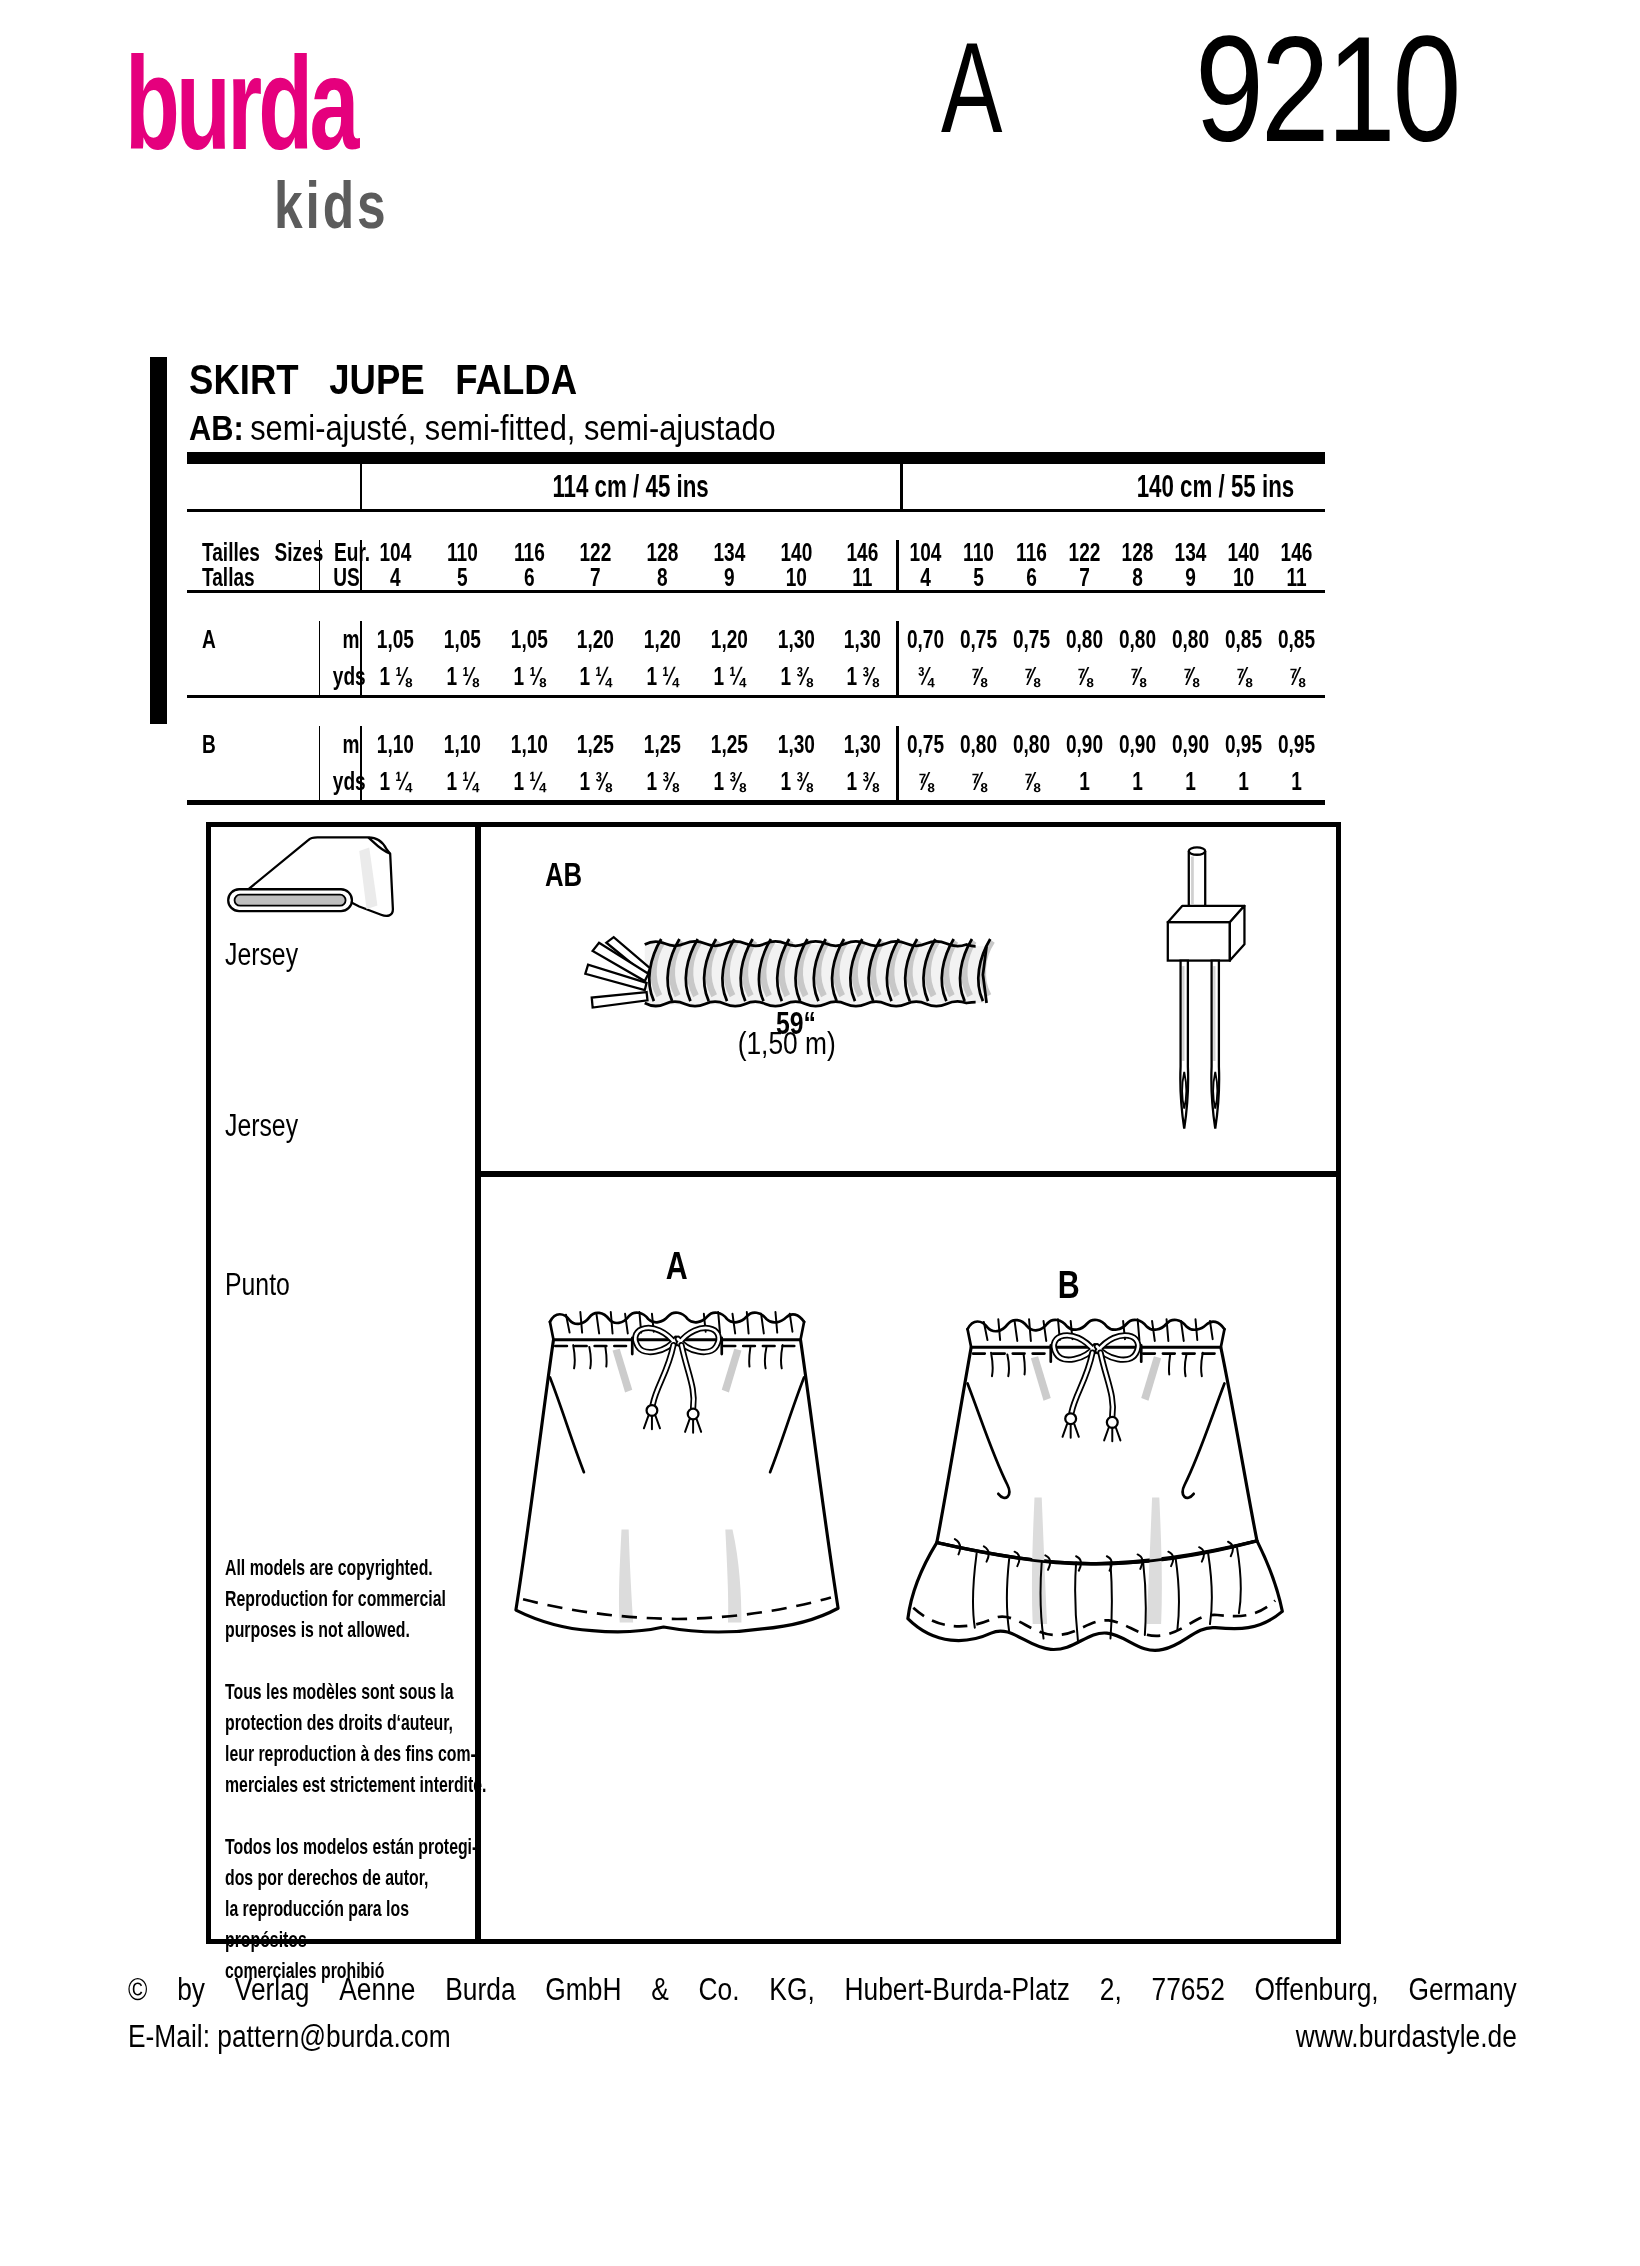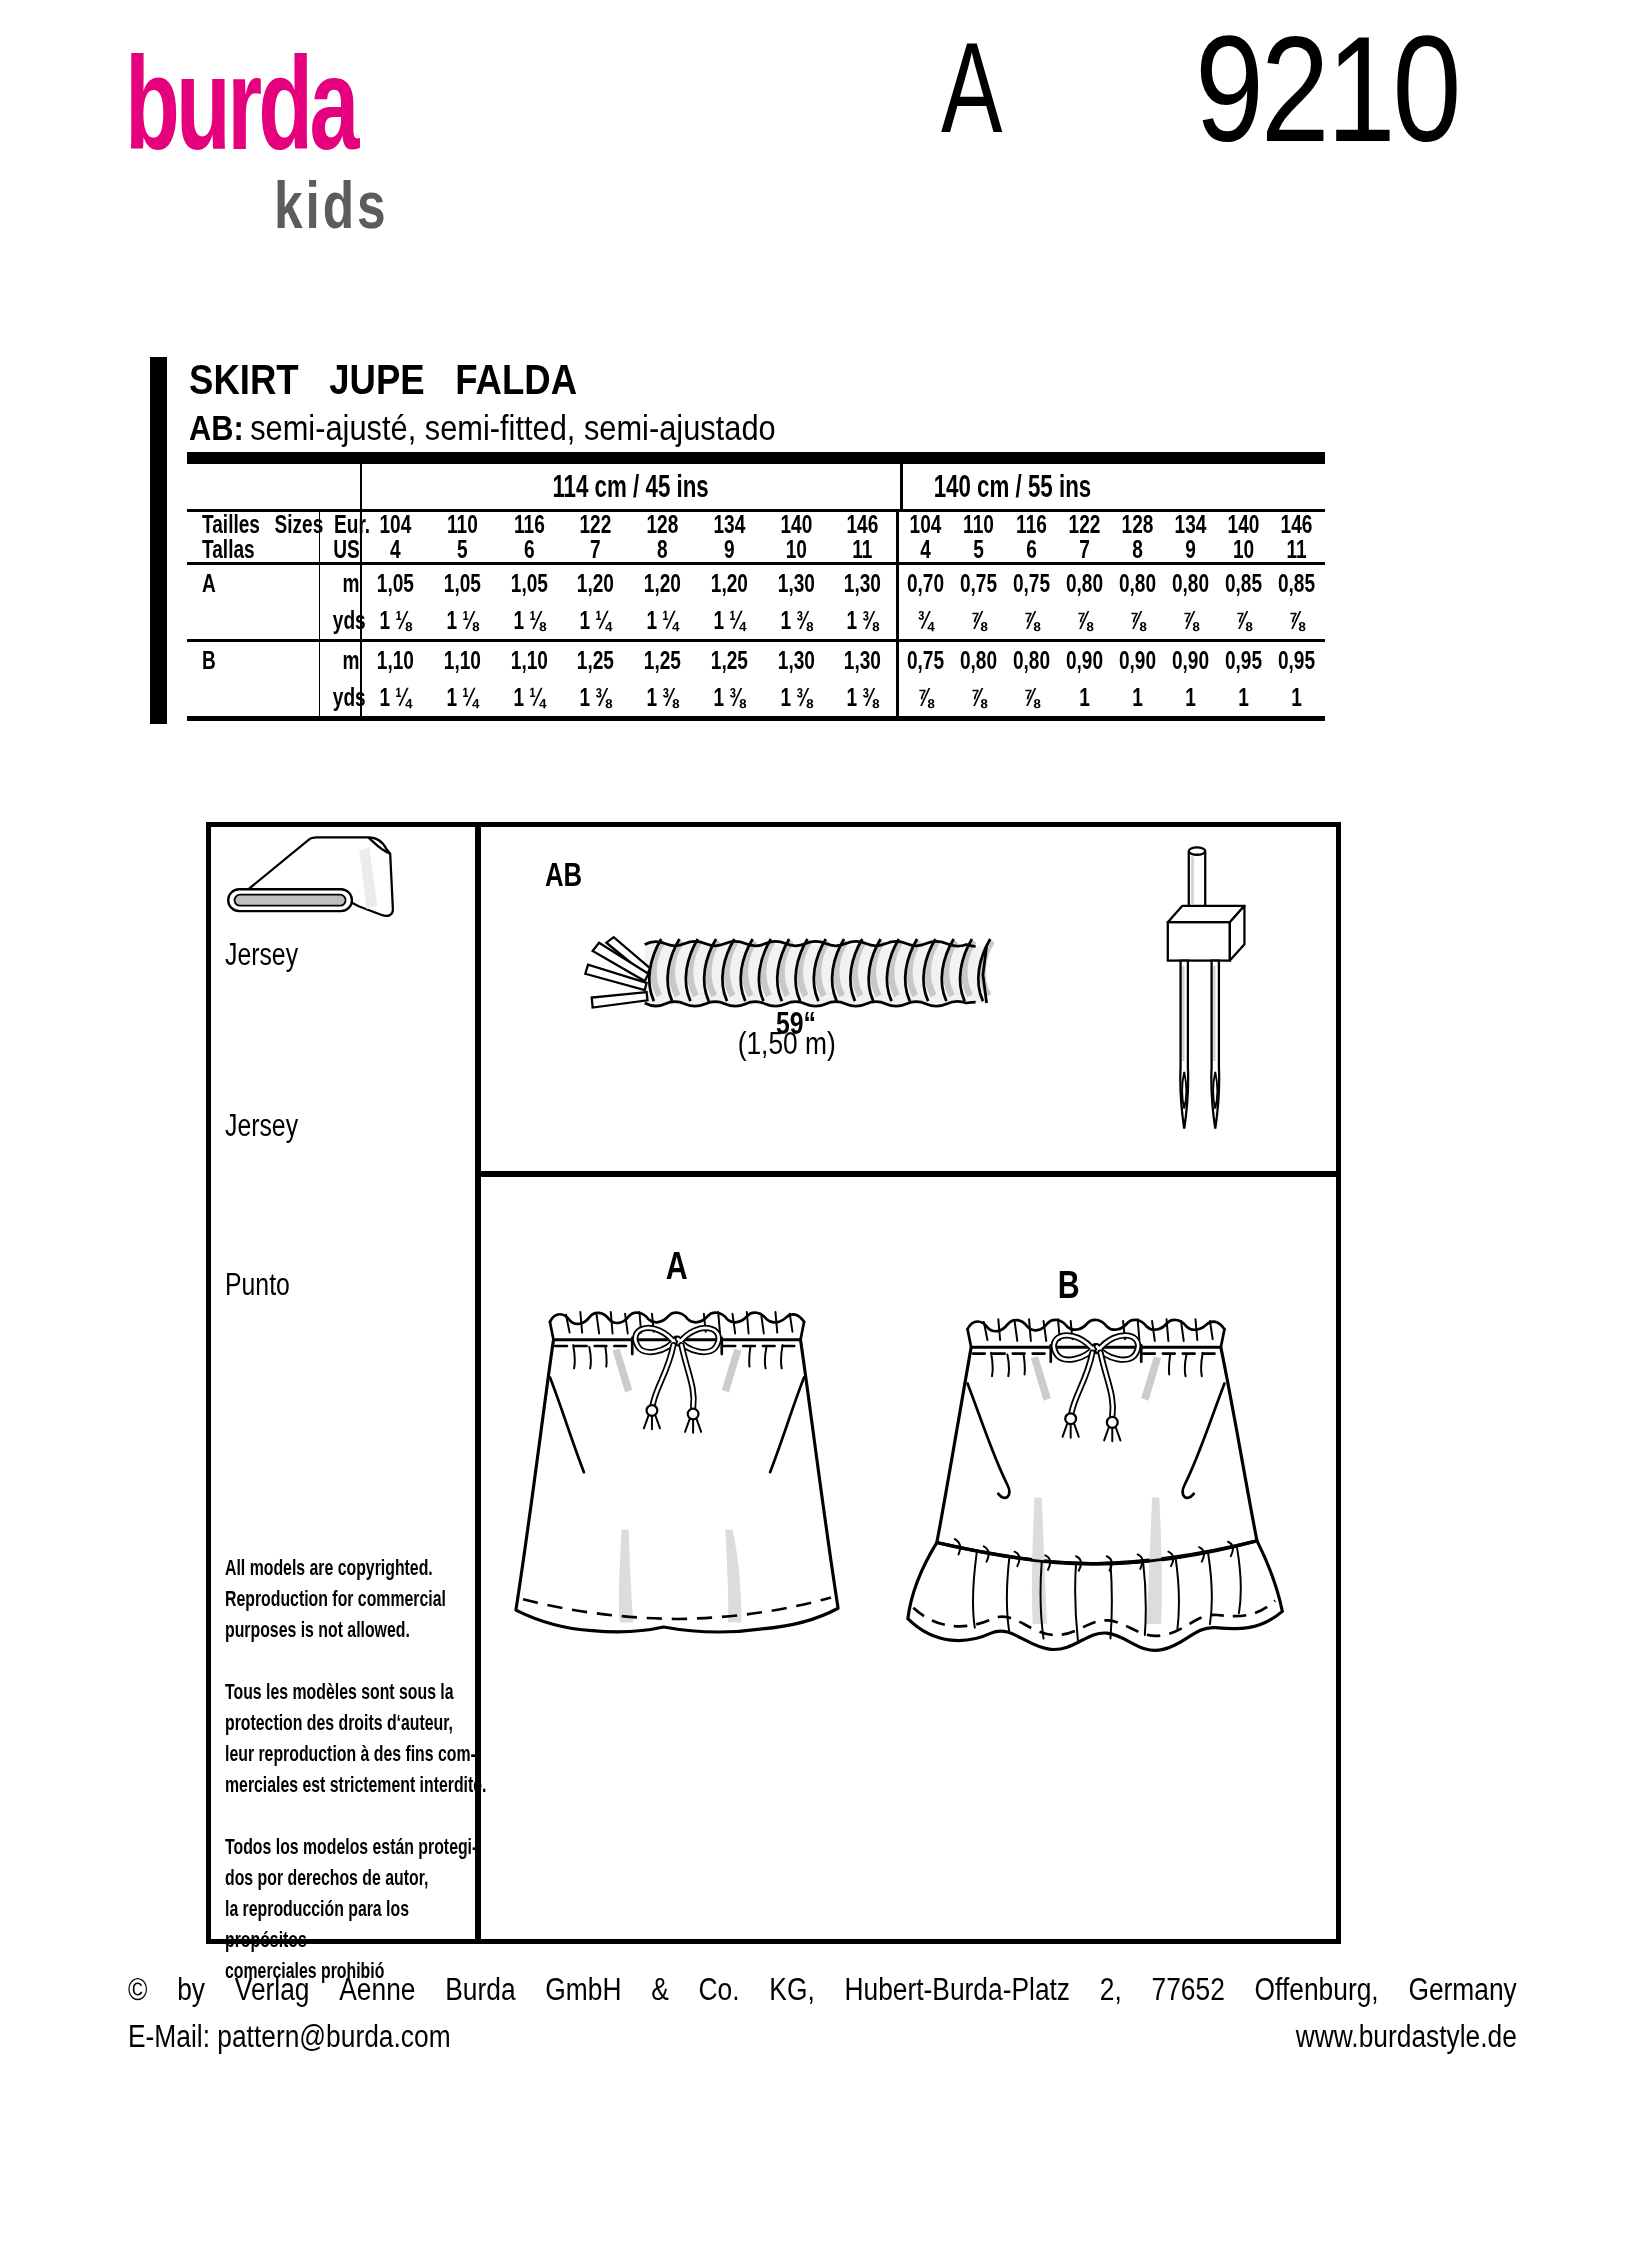--- a/index.html
+++ b/index.html
@@ -24,22 +24,22 @@
   .pattern-subtitle{position:absolute;left:189px;top:408px;font-size:35px;
          transform:scaleX(0.88);transform-origin:left top;white-space:nowrap;}
   .pattern-subtitle .b{font-weight:bold;margin-right:7.3px;}
 
   
   .size-table{position:absolute;left:187px;top:452px;width:1138px;font-weight:bold;font-size:26.5px;}
   .t-topbar{height:12px;background:#000;}
   .t-header{display:flex;height:48px;border-bottom:3.7px solid #000;font-size:31px;}
   .h-spacer{width:174px;}
   .h-g1{width:536px;border-left:2.7px solid #000;display:flex;align-items:center;justify-content:center;padding-left:8px;}
-  .h-g2{width:428px;border-left:3.7px solid #000;display:flex;align-items:center;justify-content:flex-start;margin-left:8px;}
-  .t-sizes,.t-view{display:flex;border-bottom:3.7px solid #000;}
+  .h-g2{width:428px;border-left:3.7px solid #000;display:flex;align-items:center;justify-content:flex-end;margin-left:8px;}
+  .t-sizes,.t-view{display:flex;border-bottom:3.7px solid #000;margin-top:28px;}
   .t-view.last{border-bottom:5.5px solid #000;}
   .lblcol{width:132px;padding-left:14.6px;}
   .unitcol{width:41px;border-left:1.8px solid #000;text-align:right;padding-right:0;}
   .valcol{display:flex;flex-direction:column;}
   .valcol.g1{width:536px;border-left:2.7px solid #000;}
   .valcol.g2{width:428px;border-left:3.7px solid #000;}
   .t-sizes .lline{height:25px;line-height:25px;}
   .t-view .lline{height:37px;line-height:37px;}
   .cells{display:flex;align-items:center;}
   .g1 .cells>span{width:67px;}

